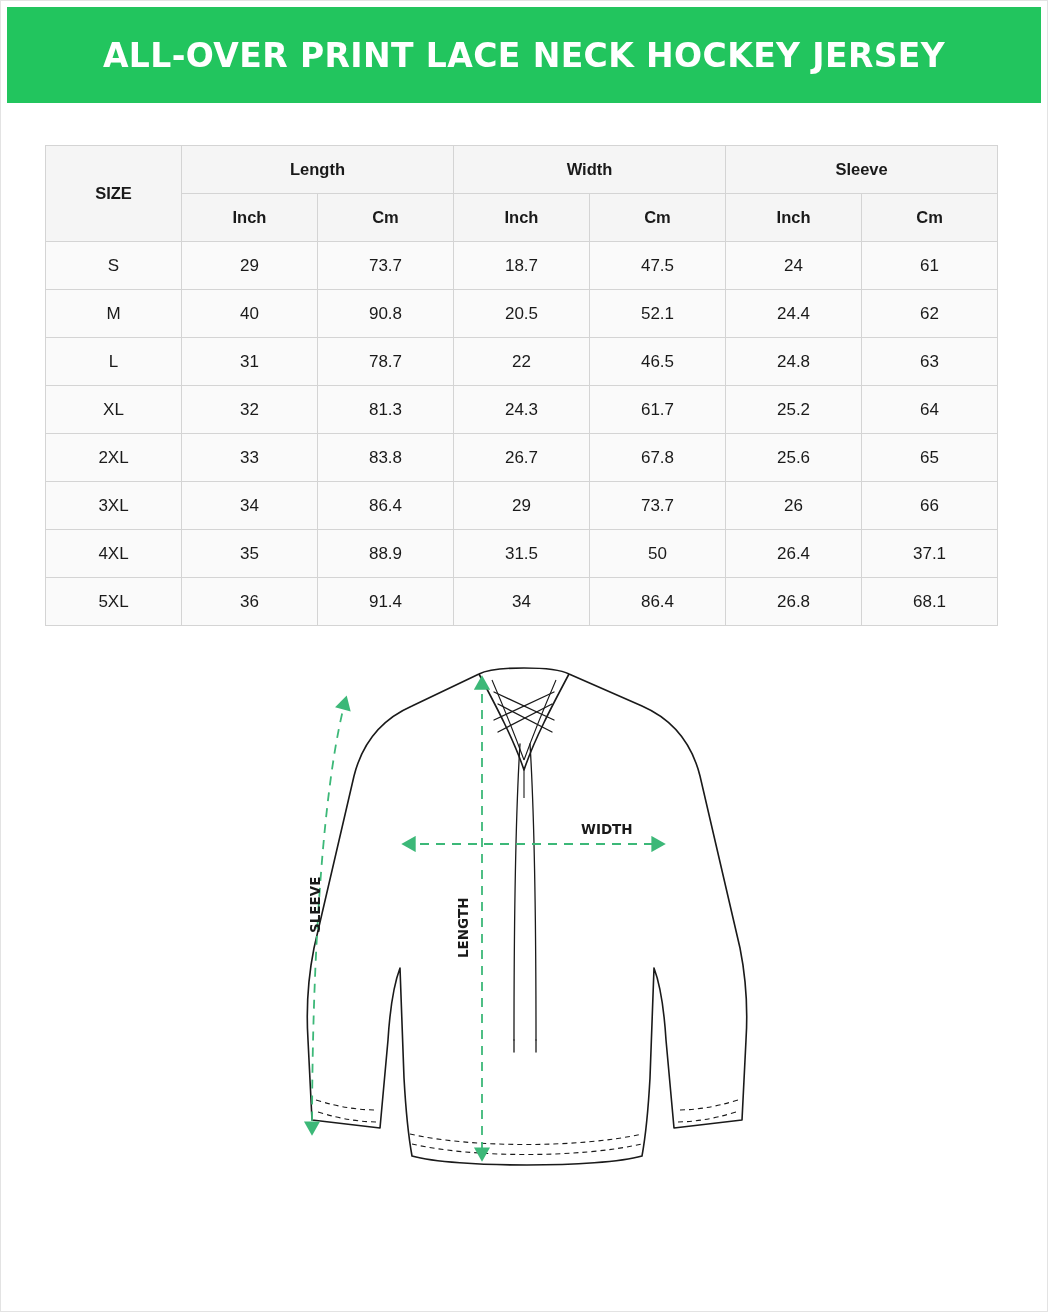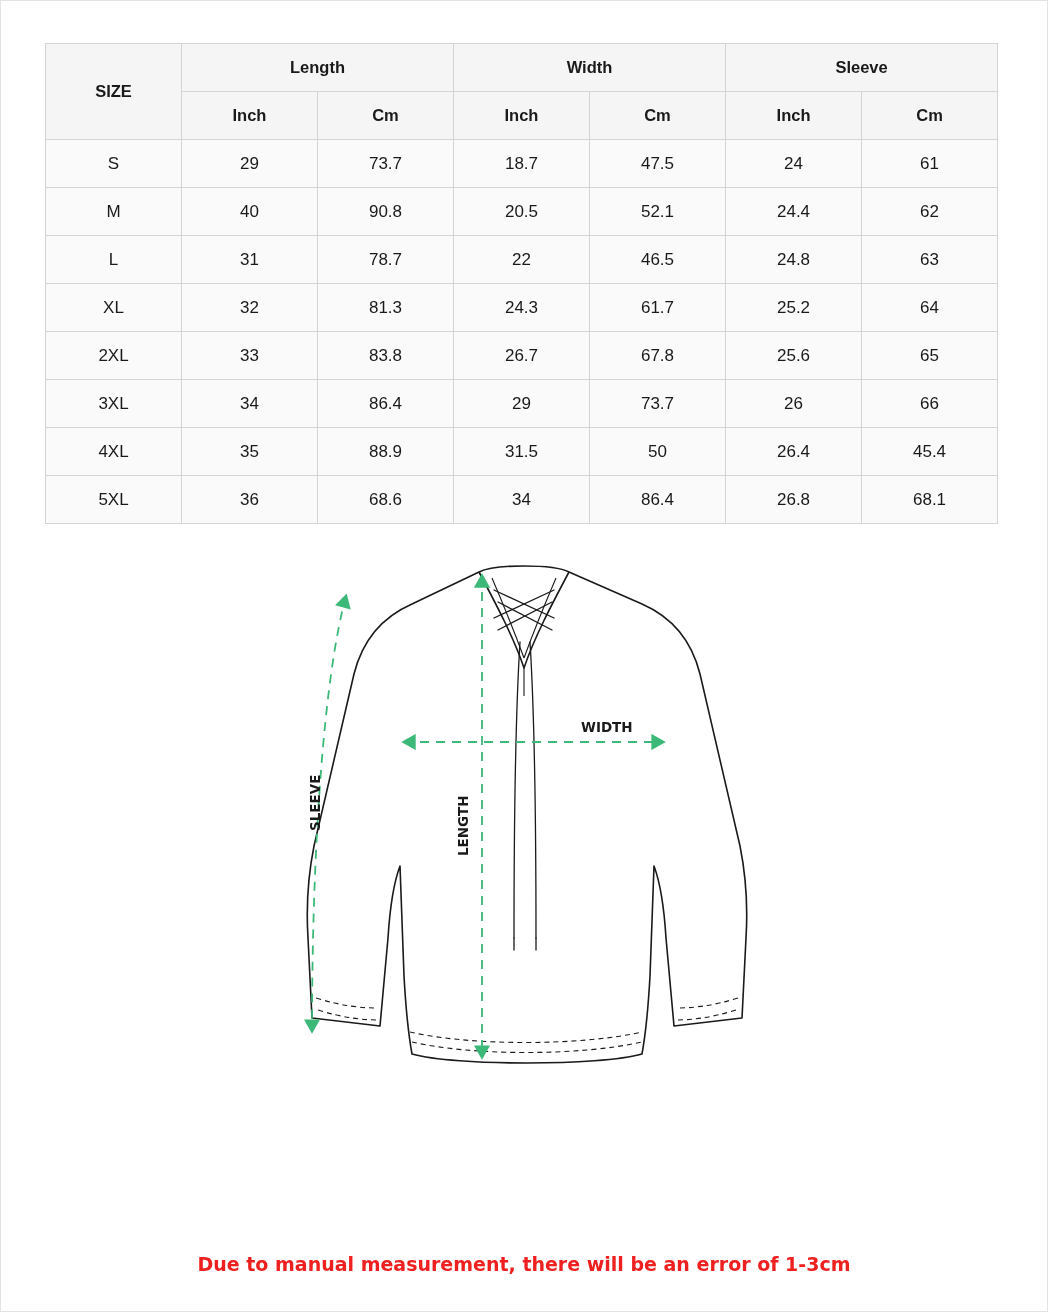--- a/index.html
+++ b/index.html
@@ -93,20 +93,23 @@
     font-size: 19px;
     font-weight: bold;
     font-family: "DejaVu Sans", sans-serif;
   }
 </style>
 </head>
 <body>
 
 <div class="page">
 
+  <div class="header">
+    <div class="header-title">ALL-OVER PRINT LACE NECK HOCKEY JERSEY</div>
+  </div>
 
   <div class="table-wrap">
     <table class="size-table">
       <colgroup>
         <col class="c-size">
           <col class="c-data">
           <col class="c-data">
           <col class="c-data">
           <col class="c-data">
           <col class="c-data">
@@ -183,26 +186,26 @@
           <td>26</td>
           <td>66</td>
         </tr>
         <tr>
           <td class="size-cell">4XL</td>
           <td>35</td>
           <td>88.9</td>
           <td>31.5</td>
           <td>50</td>
           <td>26.4</td>
-          <td>45.4</td>
+          <td>37.1</td>
         </tr>
         <tr>
           <td class="size-cell">5XL</td>
           <td>36</td>
-          <td>68.6</td>
+          <td>91.4</td>
           <td>34</td>
           <td>86.4</td>
           <td>26.8</td>
           <td>68.1</td>
         </tr>
       </tbody>
     </table>
   </div>
 
   <div class="diagram">
@@ -277,15 +280,14 @@
 
         <path d="M322 50 C 300 130, 288 300, 288 486" marker-start="url(#arrGreenStart)" marker-end="url(#arrGreen)"></path>
       </g>
 
       <text x="557" y="186" font-family="DejaVu Sans, sans-serif" font-size="13.5" font-weight="bold" fill="#1a1a1a">WIDTH</text>
       <text x="444" y="310" font-family="DejaVu Sans, sans-serif" font-size="13.5" font-weight="bold" fill="#1a1a1a" transform="rotate(-90 444 310)">LENGTH</text>
       <text x="296" y="285" font-family="DejaVu Sans, sans-serif" font-size="13.5" font-weight="bold" fill="#1a1a1a" transform="rotate(-90 296 285)">SLEEVE</text>
     </svg>
   </div>
 
-  <div class="footer-note">Due to manual measurement, there will be an error of 1-3cm</div>
 
 </div>
 
 </body></html>

